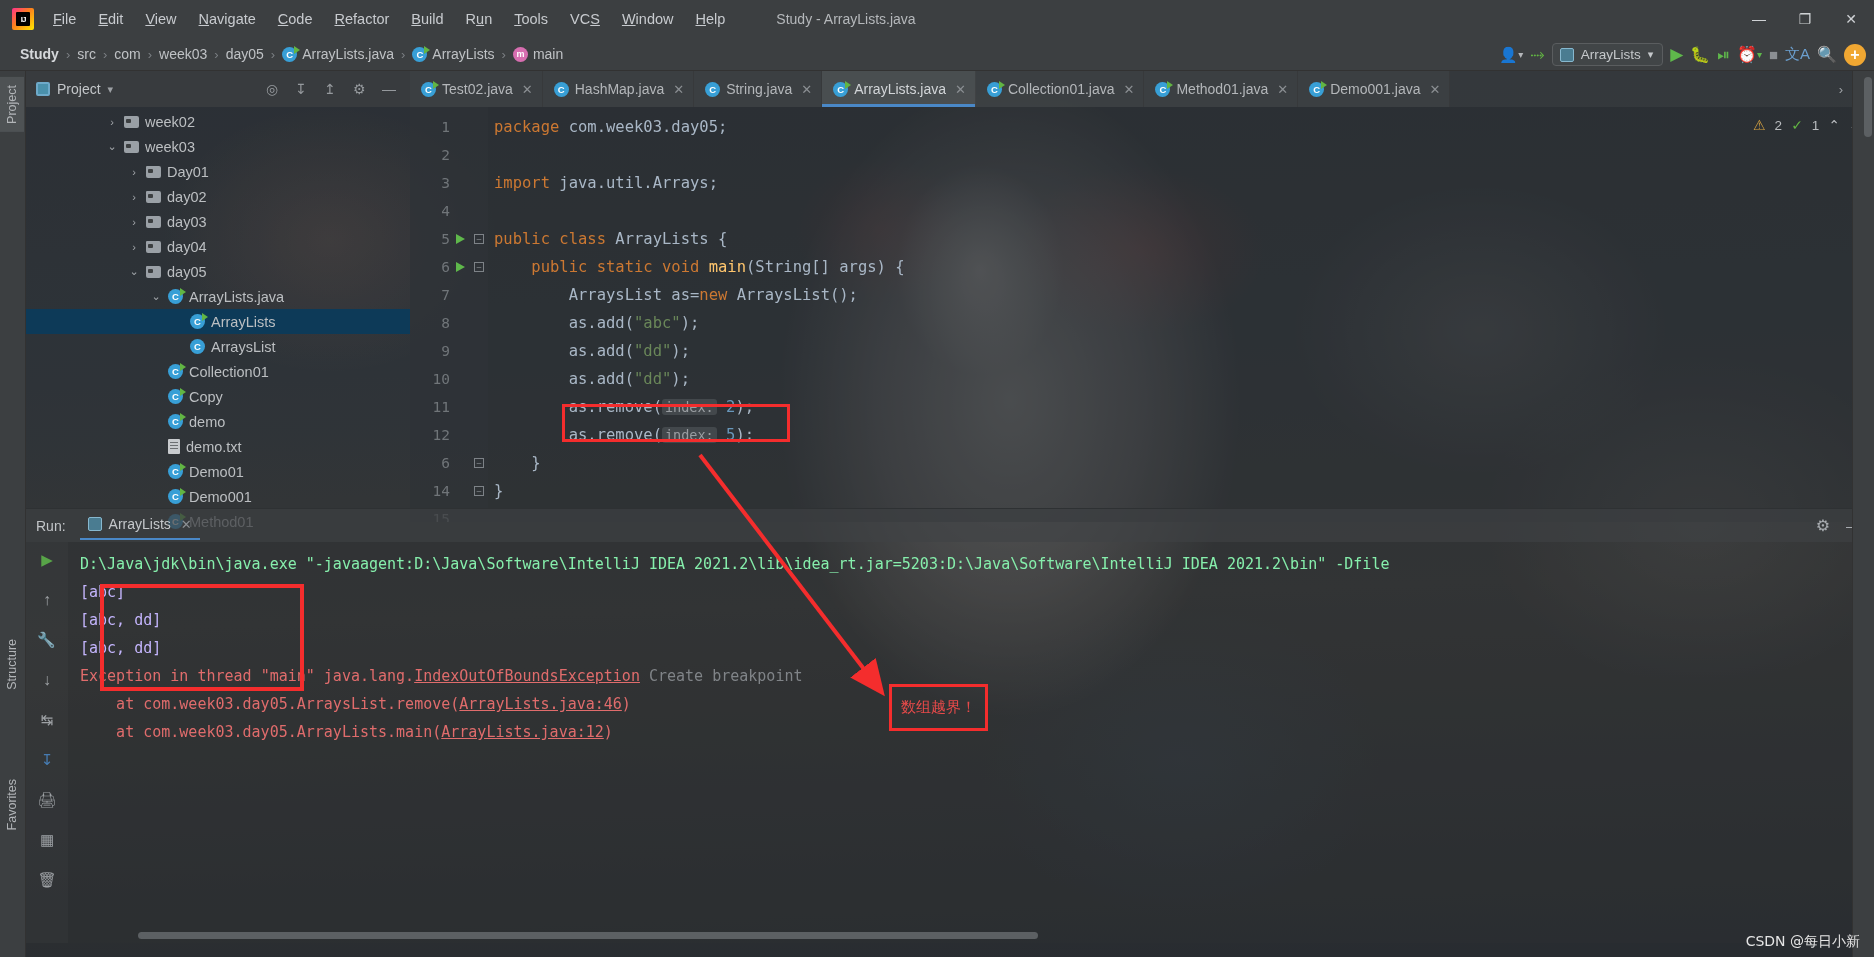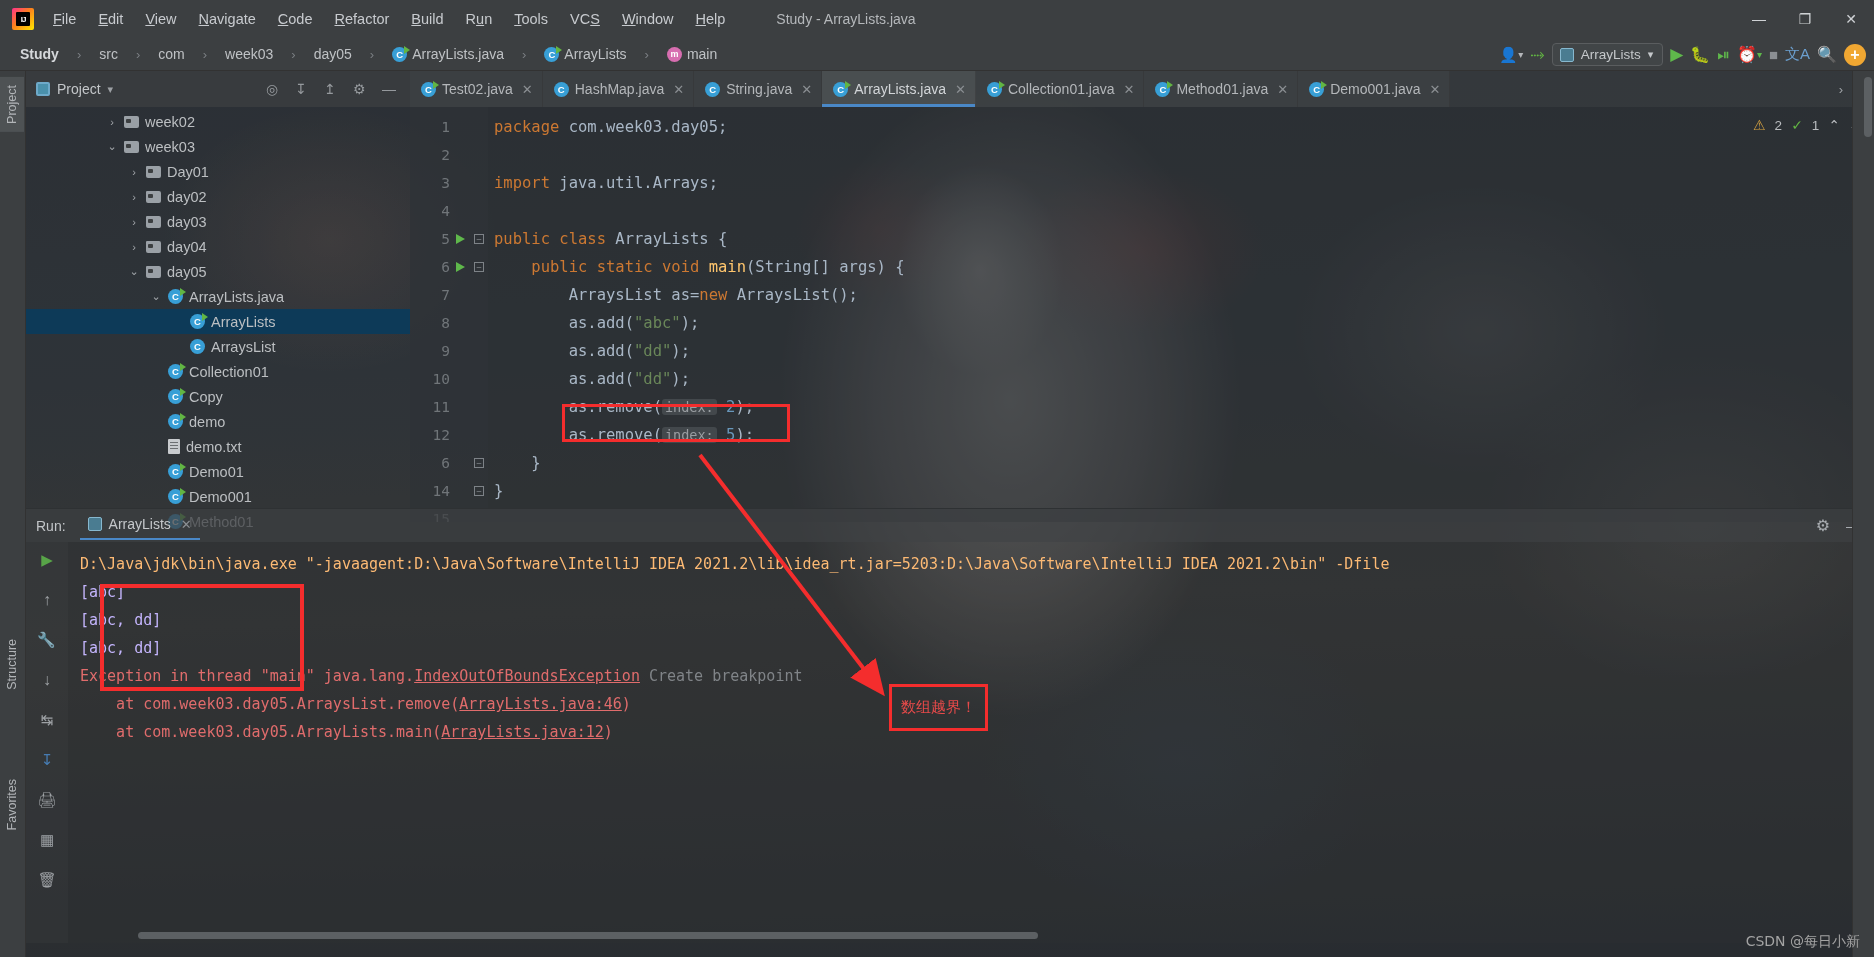--- a/index.html
+++ b/index.html
@@ -74,21 +74,21 @@
     color: #cfd2d5; font-size: 14px;
   }
 
   
   .navbar {
     position: absolute; left: 0; top: 38px; width: 1874px; height: 33px;
     z-index: 20; background: #3c3f41;
     display: flex; align-items: center;
     border-bottom: 1px solid #323232;
   }
-  .crumbs { display: flex; align-items: center; margin-left: 14px; gap: 11px; justify-content: center; }
+  .crumbs { display: flex; align-items: center; margin-left: 14px; gap: 0px; justify-content: center; }
   .crumb {
     display: flex; align-items: center; gap: 5px;
     font-size: 14px; color: #bfc2c5; padding: 2px 6px;
   }
   .crumb.bold { font-weight: bold; color: #d5d8db; }
   .crumb-sep { color: #7b7f83; font-size: 13px; padding: 0 1px; }
   .nav-right {
     position: absolute; right: 8px; top: 0; height: 33px;
     display: flex; align-items: center; gap: 7px;
   }
@@ -275,38 +275,38 @@
     flex: 1; position: relative; overflow: hidden;
     padding: 8px 0 0 12px;
     font-family: "DejaVu Sans Mono", monospace; font-size: 15px;
     background: rgba(45,49,53,0.35);
   }
   .crow { height: 28px; display:flex; align-items:center; white-space: pre; }
   .c-plain { color: #c4b5fd; }
   .c-err { color: #e06c6c; }
   .c-link { color: #e06c6c; text-decoration: underline; }
   .c-grey { color: #808488; }
-  .c-white { color: #fdba74; }
+  .c-white { color: #86efac; }
 
   
   .console-hl {
     position: absolute; left: 100px; top: 584px; width: 204px; height: 107px;
     border: 4px solid #f42d2d; z-index: 30; pointer-events:none;
   }
   .note-box {
     position: absolute; left: 889px; top: 684px; width: 99px; height: 47px;
     border: 3px solid #f42d2d; z-index: 31;
     display:flex;align-items:center;justify-content:center;
     color:#e84a4a; font-size: 15px; font-family:"DejaVu Sans",sans-serif;
   }
   .arrow-svg { position: absolute; left:0; top:0; width:1874px;height:957px; z-index:29; pointer-events:none; }
 
   .watermark {
     position: absolute; right: 14px; bottom: 6px; z-index: 40;
-    font-size: 14px; color: #a3a3a3; font-family:"DejaVu Sans",sans-serif;
+    font-size: 14px; color: #e5e5e5; font-family:"DejaVu Sans",sans-serif;
   }
 
   
   .right-strip {
     position: absolute; right: 0; top: 71px; width: 22px; height: 886px;
     background: #3c3f41; z-index: 18; border-left:1px solid #323232;
   }
   .scrollbar-v {
     position: absolute; right: 2px; top: 6px; width: 8px; height: 60px;
     background: #5c6063; border-radius: 4px;

